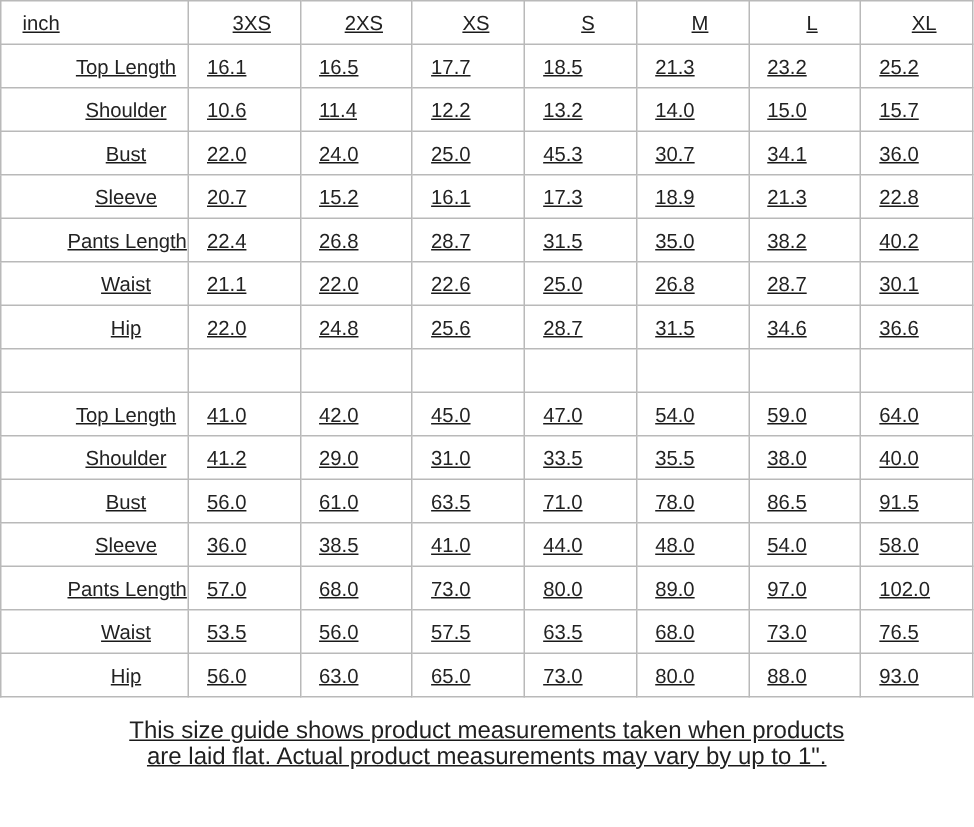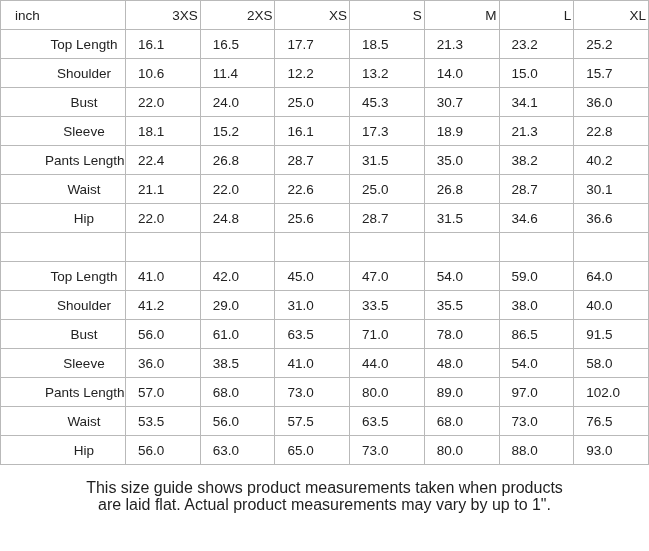--- a/index.html
+++ b/index.html
@@ -12,20 +12,21 @@
     background: #ffffff;
     font-family: "Liberation Sans", sans-serif;
     color: #1a1a1a;
     overflow: hidden;
   }
   .wrap {
     width: 649px;
     height: 551px;
     box-sizing: border-box;
     position: relative;
+    text-decoration: underline;
   }
   table.size-table {
     border-collapse: collapse;
     width: 649px;
     table-layout: fixed;
   }
   table.size-table td {
     border: 1px solid #b9b9b9;
     height: 29px;
     font-size: 13.5px;
@@ -47,21 +48,21 @@
   table.size-table td.unit {
     text-align: left;
     padding-left: 14px;
     width: 125px;
   }
   table.size-table td.val {
     text-align: left;
     padding-left: 12px;
   }
   table.size-table td.colhead {
-    text-align: right;
+    text-align: center;
     padding-left: 12px;
   }
   table.size-table tr.spacer td {
     height: 29px;
     border-left: 1px solid #b9b9b9;
     border-right: 1px solid #b9b9b9;
     border-top: 1px solid #b9b9b9;
     border-bottom: 1px solid #b9b9b9;
     background: #ffffff;
   }
@@ -123,21 +124,21 @@
         <td class="val">24.0</td>
         <td class="val">25.0</td>
         <td class="val">45.3</td>
         <td class="val">30.7</td>
         <td class="val">34.1</td>
         <td class="val">36.0</td>
       </tr>
 
       <tr>
         <td class="rowhead">Sleeve</td>
-        <td class="val">18.1</td>
+        <td class="val">20.7</td>
         <td class="val">15.2</td>
         <td class="val">16.1</td>
         <td class="val">17.3</td>
         <td class="val">18.9</td>
         <td class="val">21.3</td>
         <td class="val">22.8</td>
       </tr>
 
       <tr>
         <td class="rowhead">Pants Length</td>

